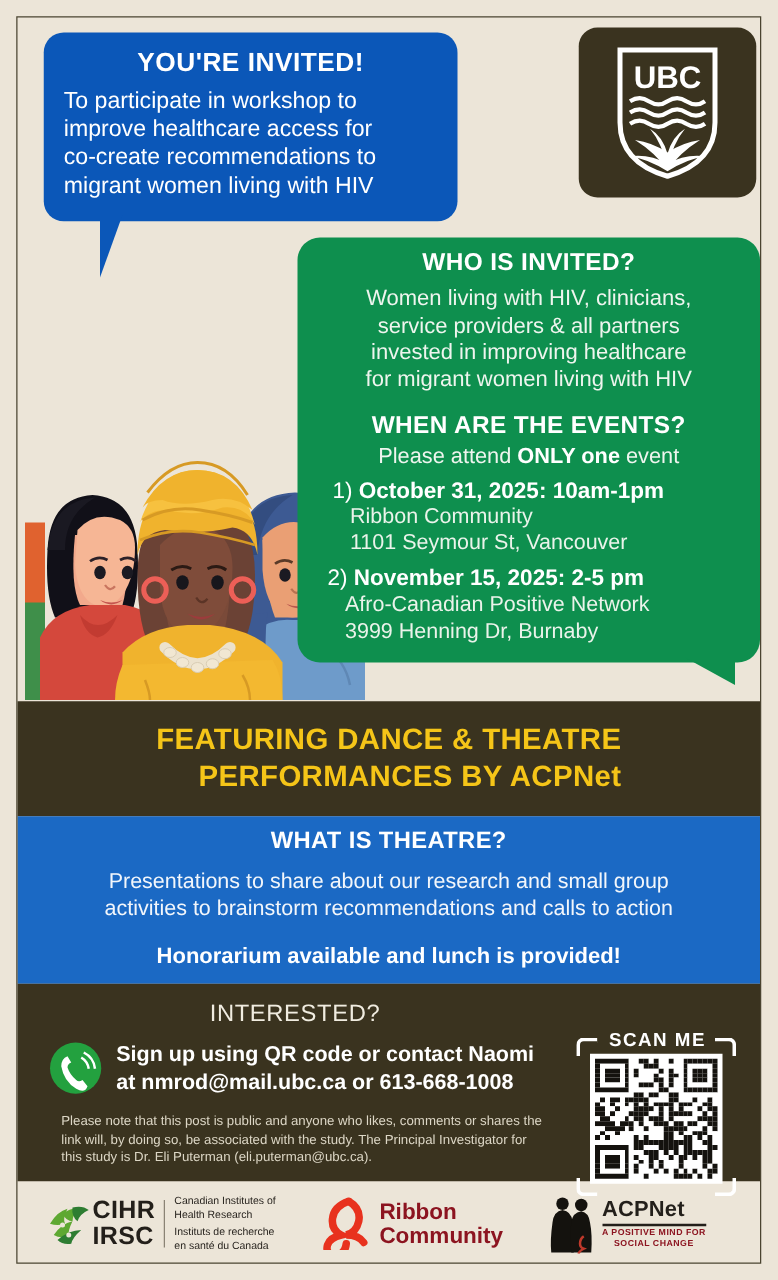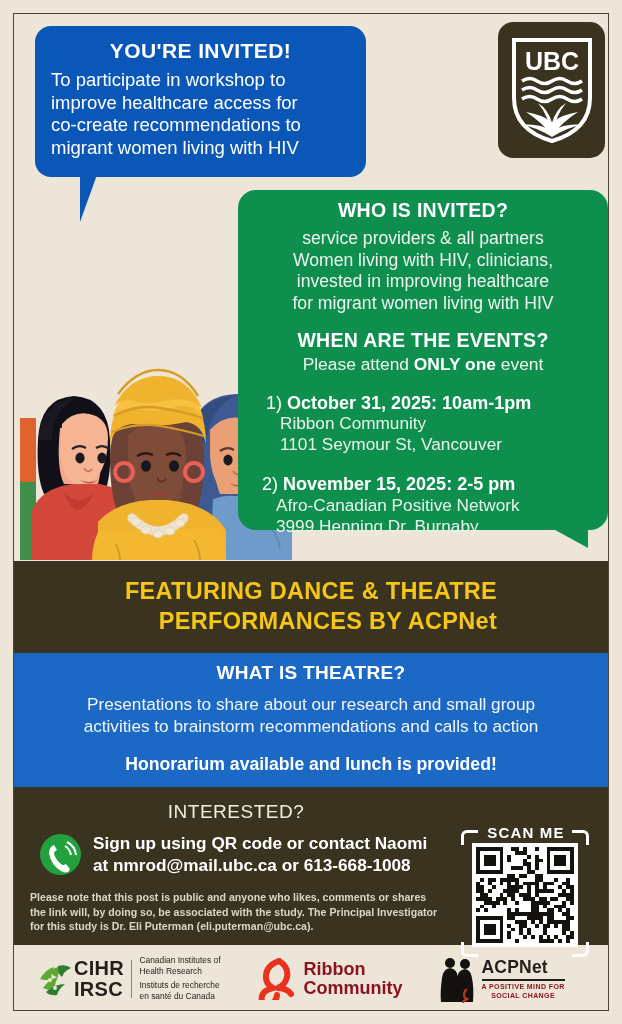--- a/index.html
+++ b/index.html
@@ -66,21 +66,21 @@
   .gb-title2{
     color:#ffffff; font-weight:bold; font-size:19.5px; letter-spacing:.3px;
     text-align:center; padding-top:14px;
   }
   .gb-sub{
     color:#eef5ee; font-size:17.4px; text-align:center; padding-top:2px;
   }
   .gb-sub b{ color:#ffffff; }
 
   .ev{ padding:7px 6px 0 28px; }
-  .ev-head{ color:#ffffff; font-size:18px; line-height:1.15;margin-top:11px; }
+  .ev-head{ color:#ffffff; font-size:18px; line-height:1.15; }
   .ev-head .num{ font-weight:normal; }
   .ev-head .dt{ font-weight:bold; }
   .ev-loc{ color:#eaf3ea; font-size:17.2px; line-height:1.2; padding-left:14px; }
   .ev2{ padding:9px 6px 0 24px; }
 
   
   .illus{
     position:absolute; left:14px; top:332px; width:286px; height:228px;
     z-index:10; overflow:hidden;
   }
@@ -128,22 +128,22 @@
     padding:10px 0 0 26px;
   }
   .phone-ic{
     width:41px;height:41px;border-radius:50%;background:#23a13f;
     flex:0 0 41px; position:relative;
   }
   .contact-txt{
     color:#ffffff; font-weight:bold; font-size:17.2px; line-height:1.26;
   }
   .disclaimer{
-    color:#ddd7c6; font-size:10.6px; font-weight:bold; line-height:1.35;
-    padding:14px 170px 0 16px;
+    color:#ddd7c6; font-size:10.6px; font-weight:normal; line-height:1.35;
+    padding:14px 170px 0 35px;
   }
 
   
   .qr-wrap{
     position:absolute; right:17px; top:13px; width:130px; z-index:18;
     text-align:center;
   }
   .scanme{
     color:#ffffff; font-weight:bold; font-size:15px; letter-spacing:1.2px;margin-top:24px;
   }
@@ -157,21 +157,21 @@
   .corner{
     position:absolute; width:17px;height:15px; border:3px solid #ffffff;
   }
   .c-tl{ left:0; top:-13px; border-right:none;border-bottom:none;border-top-left-radius:6px; }
   .c-tr{ right:0; top:-13px; border-left:none;border-bottom:none;border-top-right-radius:6px; }
   .c-bl{ left:0; bottom:-10px; border-right:none;border-top:none;border-bottom-left-radius:6px; }
   .c-br{ right:0; bottom:-10px; border-left:none;border-top:none;border-bottom-right-radius:6px; }
 
   
   .ubc-logo{
-    position:absolute; right:17px; top:22px; width:107px; height:136px;
+    position:absolute; right:17px; top:22px; width:142px; height:136px;
     background:#3a331f; border-radius:15px; z-index:20;
     display:flex; align-items:center; justify-content:center;
   }
 
   
   .footer{
     position:absolute; left:14px; top:947px; width:594px; height:63px;
     display:flex; align-items:center; z-index:16;
   }
   .logo-cihr{ display:flex; align-items:center; margin-left:20px; }
@@ -277,22 +277,22 @@
       <div>improve healthcare access for</div>
       <div>co-create recommendations to</div>
       <div>migrant women living with HIV</div>
     </div>
   </div>
   <div class="blue-tail"></div>
 
   <div class="green-bubble">
     <div class="gb-title">WHO IS INVITED?</div>
     <div class="gb-body">
+      <div>Women living with HIV, clinicians,</div>
       <div>service providers &amp; all partners</div>
-      <div>Women living with HIV, clinicians,</div>
       <div>invested in improving healthcare</div>
       <div>for migrant women living with HIV</div>
     </div>
     <div class="gb-title2">WHEN ARE THE EVENTS?</div>
     <div class="gb-sub"><span>Please attend </span><b>ONLY one</b><span> event</span></div>
 
     <div class="ev">
       <div class="ev-head"><span class="num">1)</span> <span class="dt">October 31, 2025: 10am-1pm</span></div>
       <div class="ev-loc">Ribbon Community</div>
       <div class="ev-loc">1101 Seymour St, Vancouver</div>

